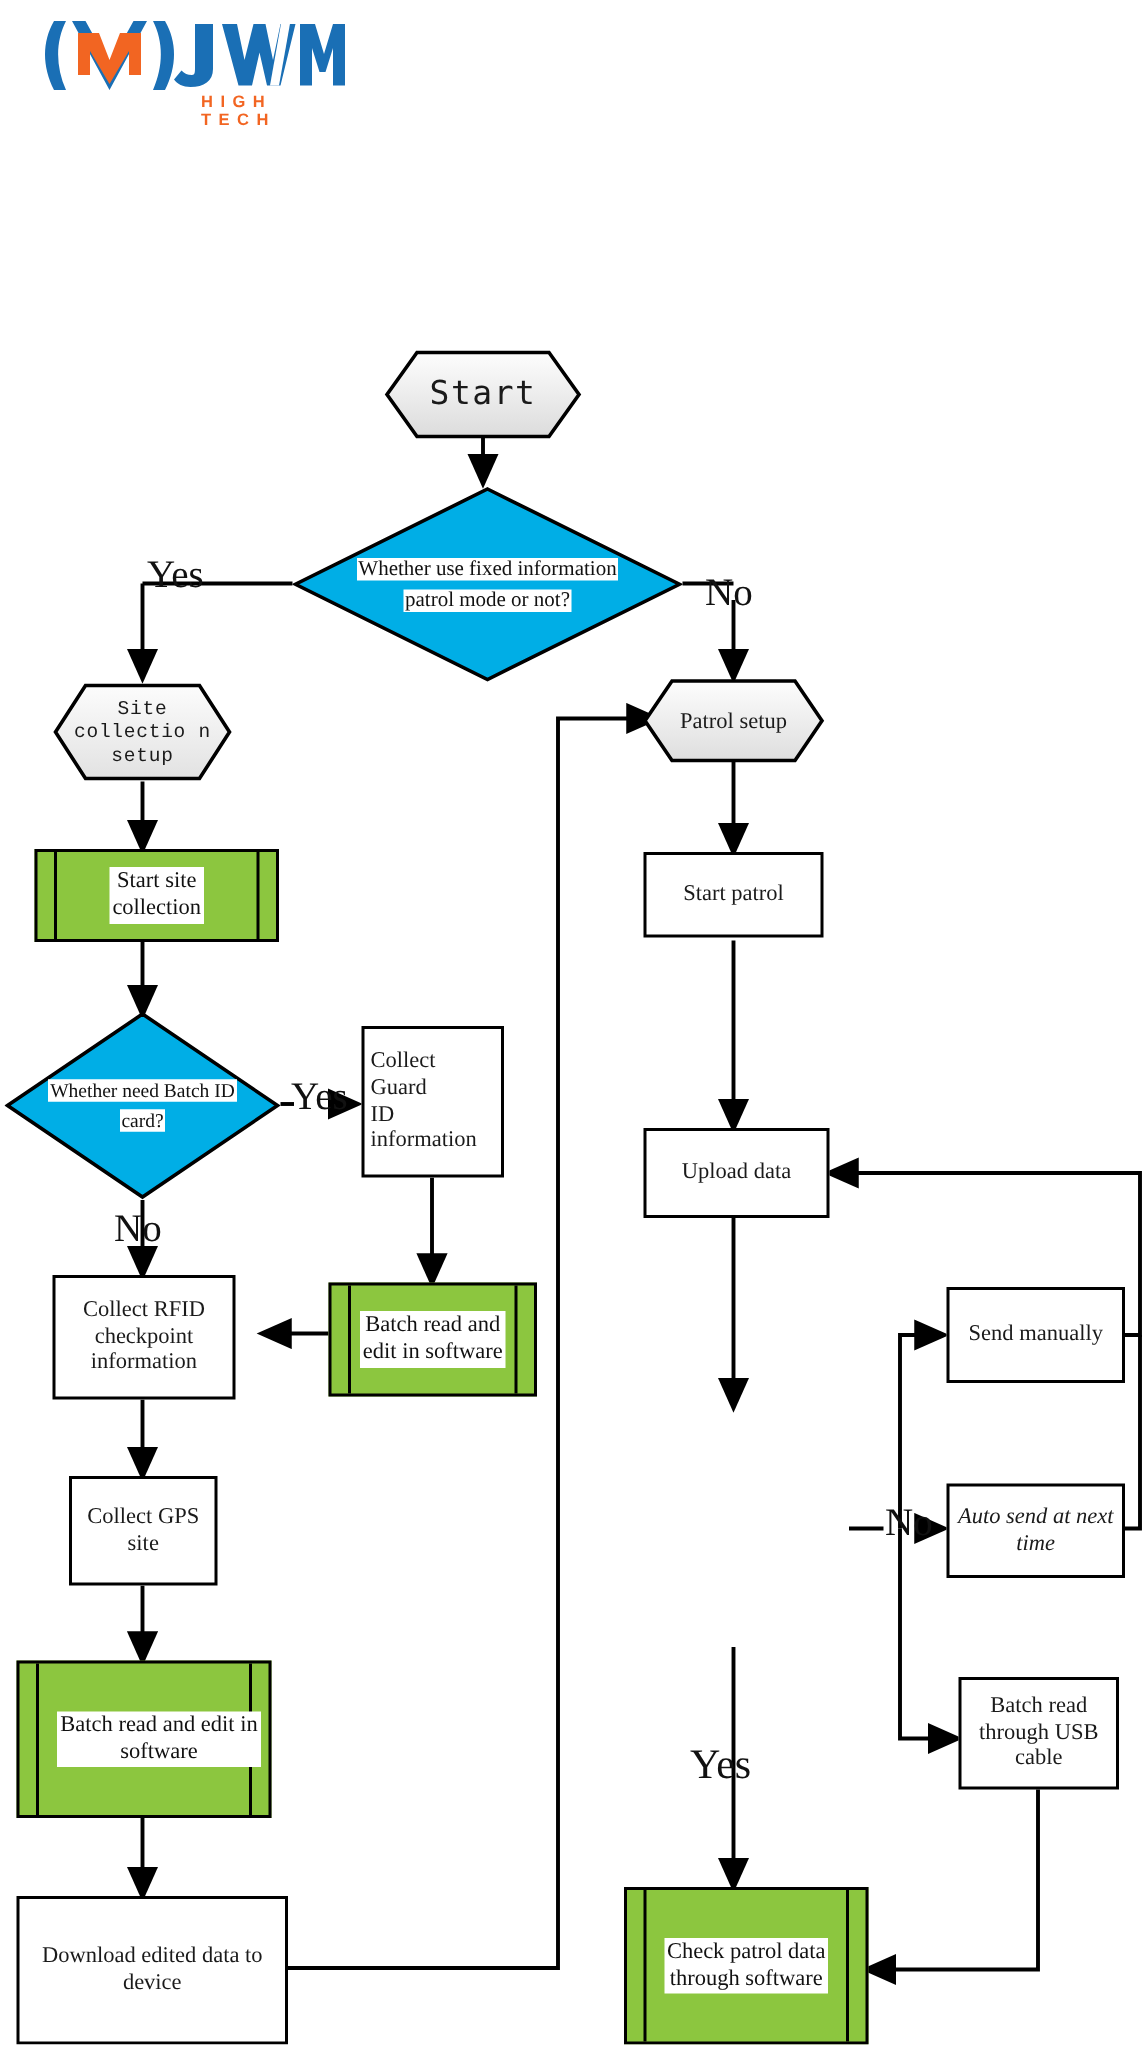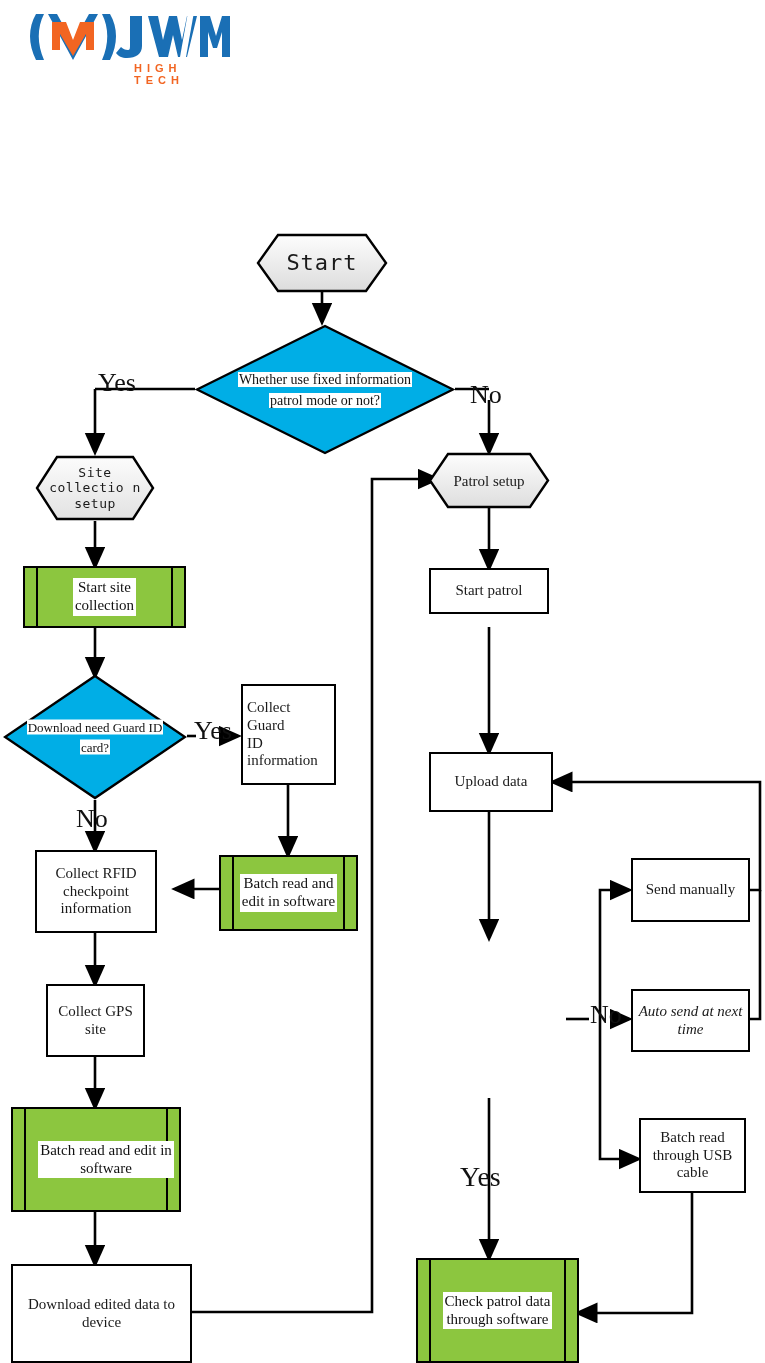--- a/index.html
+++ b/index.html
@@ -171,36 +171,36 @@
   <div class="hex hex-mono" style="left:35px;top:455px;width:120px;height:66px;">
     <svg width="120" height="66" viewBox="0 0 120 66">
       <defs>
           <linearGradient id="g2" x1="0" y1="0" x2="0" y2="1">
         <stop offset="0" stop-color="#fcfcfc"></stop>
             <stop offset="1" stop-color="#e2e2e2"></stop>
           </linearGradient>
         </defs>
       <polygon points="22,2 98,2 118,33 98,64 22,64 2,33" fill="url(#g2)" stroke="#000" stroke-width="2.4"></polygon>
     </svg>
-    <div class="label" style="padding:0 14px;">Site collectio n setup</div>
+    <div class="label" style="padding:0 14px;font-family:Liberation Mono, monospace;">Site collectio n setup</div>
   </div>
 
   <div class="node pred" style="left:23px;top:566px;width:163px;height:62px;justify-content:center;">
     <div class="txt">
       <div><span>Start site</span></div>
       <div><span>collection</span></div>
     </div>
   </div>
 
   <div class="dia" style="left:3px;top:674px;width:184px;height:126px;">
     <svg width="184" height="126" viewBox="0 0 184 126">
       <polygon points="92,2 182,63 92,124 2,63" fill="#00AEE6" stroke="#000" stroke-width="2.4"></polygon>
     </svg>
     <div class="label" style="font-size:13px;">
-      <div><span>Download need Guard ID</span></div>
+      <div><span>Whether need Batch ID</span></div>
       <div><span>card?</span></div>
     </div>
   </div>
   <div class="blab" style="left:194px;top:718px;">Yes</div>
   <div class="blab" style="left:76px;top:806px;">No</div>
 
   <div class="node proc" style="left:241px;top:684px;width:95px;height:101px;">
     <div class="txt" style="text-align:left;padding:0 4px;">
       <div>Collect   Guard</div>
       <div>ID information</div>
@@ -249,21 +249,21 @@
           <linearGradient id="g3" x1="0" y1="0" x2="0" y2="1">
         <stop offset="0" stop-color="#fdfdfd"></stop>
             <stop offset="1" stop-color="#dedede"></stop>
           </linearGradient>
         </defs>
       <polygon points="20,2 102,2 120,28.5 102,55 20,55 2,28.5" fill="url(#g3)" stroke="#000" stroke-width="2.4"></polygon>
     </svg>
     <div class="label">Patrol setup</div>
   </div>
 
-  <div class="node proc" style="left:429px;top:568px;width:120px;height:46px;">
+  <div class="node proc" style="left:429px;top:568px;width:120px;height:57px;">
     <div class="txt">Start patrol</div>
   </div>
 
   <div class="node proc" style="left:429px;top:752px;width:124px;height:60px;">
     <div class="txt">Upload data</div>
   </div>
 
   <div class="blab" style="left:590px;top:1002px;">No</div>
   <div class="blab" style="left:460px;top:1163px;font-size:28px;">Yes</div>
 

